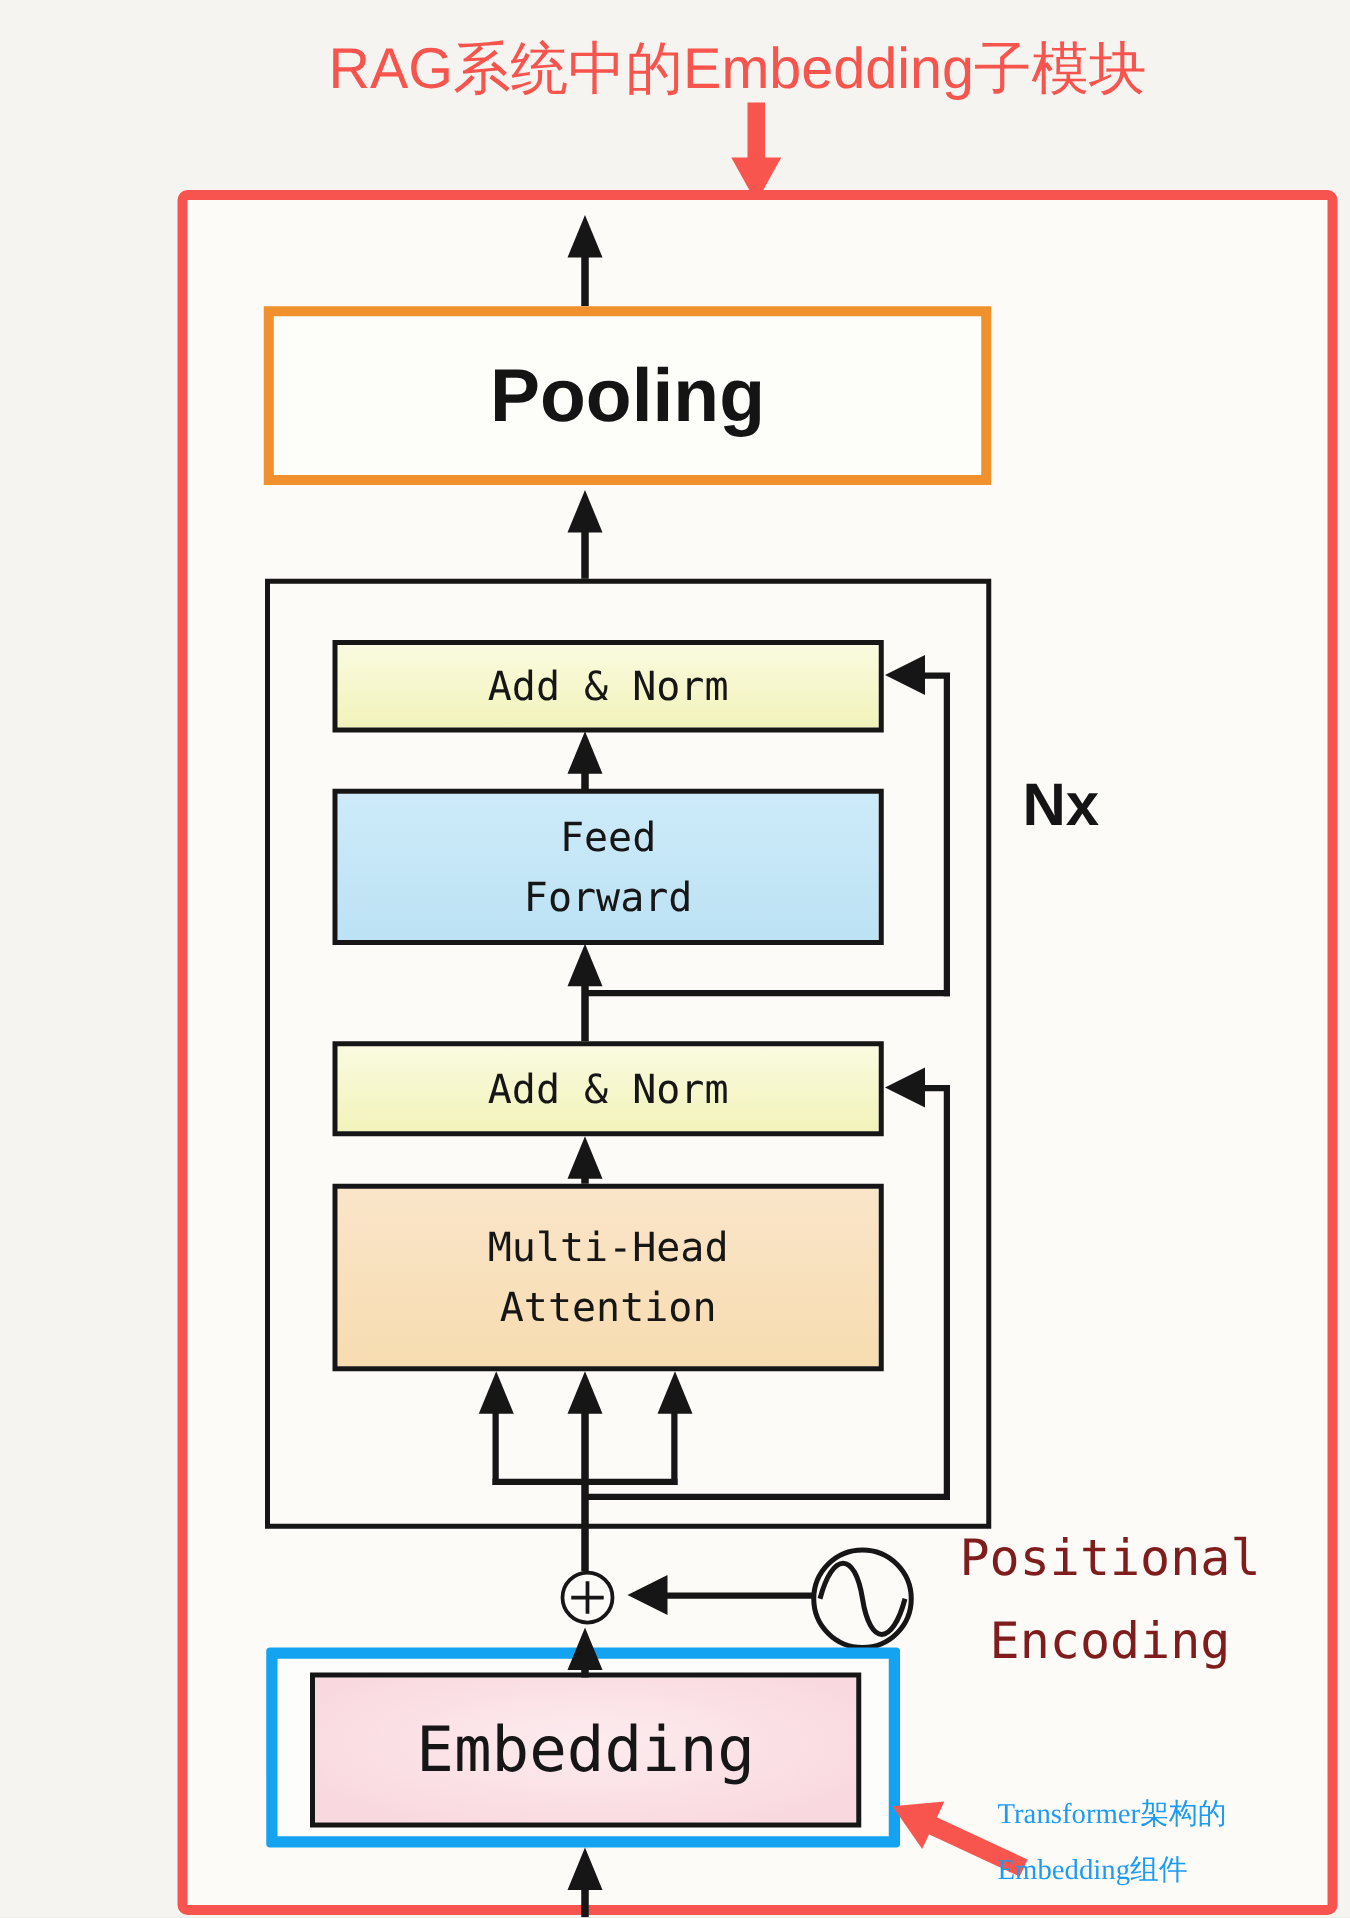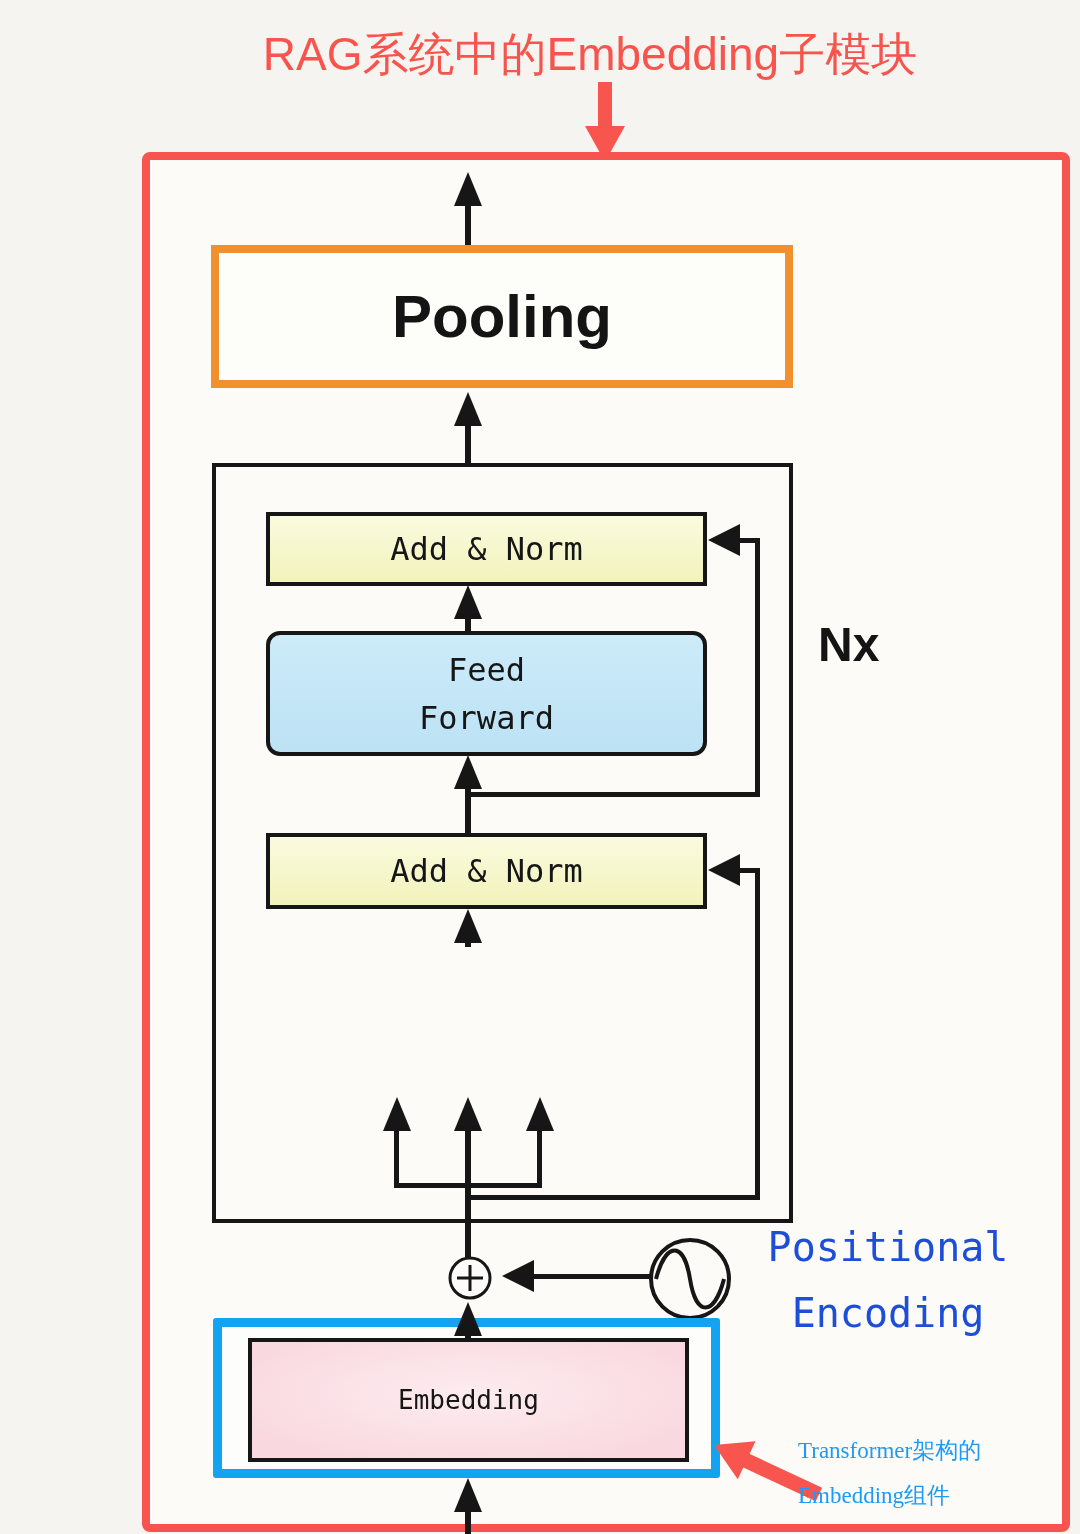--- a/index.html
+++ b/index.html
@@ -51,35 +51,35 @@
   .encoder-frame{
     position:absolute;left:212px;top:463px;width:581px;height:760px;
     border:4px solid #161616;box-sizing:border-box;background:transparent;
   }
   .box{
     position:absolute;border:4px solid #161616;box-sizing:border-box;
     display:flex;align-items:center;justify-content:center;text-align:center;
     color:#161616;font-size:32px;white-space:pre-line;line-height:48px;
   }
   .yellow{background:linear-gradient(180deg,#fafbdf 0%,#f2f3ba 100%);}
-  .blue{background:linear-gradient(180deg,#cdebf9 0%,#bce2f4 100%);border-radius:14px;}
+  .blue{background:linear-gradient(180deg,#cdebf9 0%,#bce2f4 100%);}
   .peach{background:linear-gradient(180deg,#fae5c9 0%,#f7dcb0 100%);}
   .pink{background:radial-gradient(ellipse at 50% 45%,#fdecef 0%,#f9d8df 85%);}
   .blue-frame{
     position:absolute;left:213px;top:1318px;width:507px;height:160px;
     border:9px solid #14a3f1;border-radius:3px;background:#fdfdfb;box-sizing:border-box;
   }
   .nx{
     position:absolute;left:818px;top:620px;
     font-family:"Liberation Sans","DejaVu Sans",sans-serif;
     font-size:48px;font-weight:bold;color:#141414;line-height:50px;
   }
   .pos-label{
     position:absolute;left:758px;top:1214px;width:260px;
-    text-align:center;font-size:40px;line-height:66px;color:#1d4ed8;white-space:pre-line;
+    text-align:center;font-size:40px;line-height:66px;color:#7f1d1d;white-space:pre-line;
   }
   .blue-note{
     position:absolute;left:798px;top:1428px;width:280px;
     font-family:Liberation Serif, serif;
     font-size:23px;line-height:45px;color:#1c9bf5;white-space:pre-line;
   }
   svg{position:absolute;overflow:visible;}
 </style>
 </head>
 <body>
@@ -125,20 +125,24 @@
   <div class="ln" style="left:734px;top:538px;width:26px;height:5px;"></div>
   <div class="ah-left" style="left:708px;top:524px;"></div>
 
   <div class="box yellow" style="left:266px;top:833px;width:441px;height:76px;">
     <span>Add &amp; Norm</span>
   </div>
 
   <div class="ah-up" style="left:454px;top:909px;"></div>
   <div class="ln" style="left:465px;top:937px;width:6px;height:10px;"></div>
 
+  <div class="box peach" style="left:266px;top:947px;width:441px;height:150px;">
+    <span>Multi-Head
+Attention</span>
+  </div>
 
   <div class="ln" style="left:734px;top:868px;width:26px;height:5px;"></div>
   <div class="ah-left" style="left:708px;top:854px;"></div>
   <div class="ln" style="left:755px;top:868px;width:5px;height:330px;"></div>
   <div class="ln" style="left:468px;top:1195px;width:292px;height:5px;"></div>
 
   <div class="ah-up" style="left:454px;top:1097px;"></div>
   <div class="ln" style="left:465px;top:1125px;width:6px;height:132px;"></div>
   <div class="ln" style="left:394px;top:1183px;width:148px;height:5px;"></div>
   <div class="ah-up" style="left:383px;top:1097px;"></div>
@@ -160,21 +164,21 @@
     <path d="M 8 42 C 18 4, 36 4, 42 42 C 48 80, 66 80, 76 42" fill="none" stroke="#161616" stroke-width="4"></path>
   </svg>
 
   <div class="pos-label">Positional
 Encoding</div>
 
   <div class="ah-up" style="left:454px;top:1302px;z-index:5;"></div>
   <div class="ln" style="left:465px;top:1330px;width:6px;height:12px;z-index:5;"></div>
 
   <div class="blue-frame"></div>
-  <div class="box pink" style="left:248px;top:1338px;width:441px;height:124px;font-size:26px;">
+  <div class="box pink" style="left:248px;top:1338px;width:441px;height:124px;font-size:50px;">
     <span>Embedding</span>
   </div>
 
   <div class="ah-up" style="left:454px;top:1478px;z-index:6;"></div>
   <div class="ln" style="left:465px;top:1506px;width:6px;height:28px;z-index:6;"></div>
 
   <div class="red-callout">
     <div class="head"></div>
     <div class="shaft"></div>
   </div>

